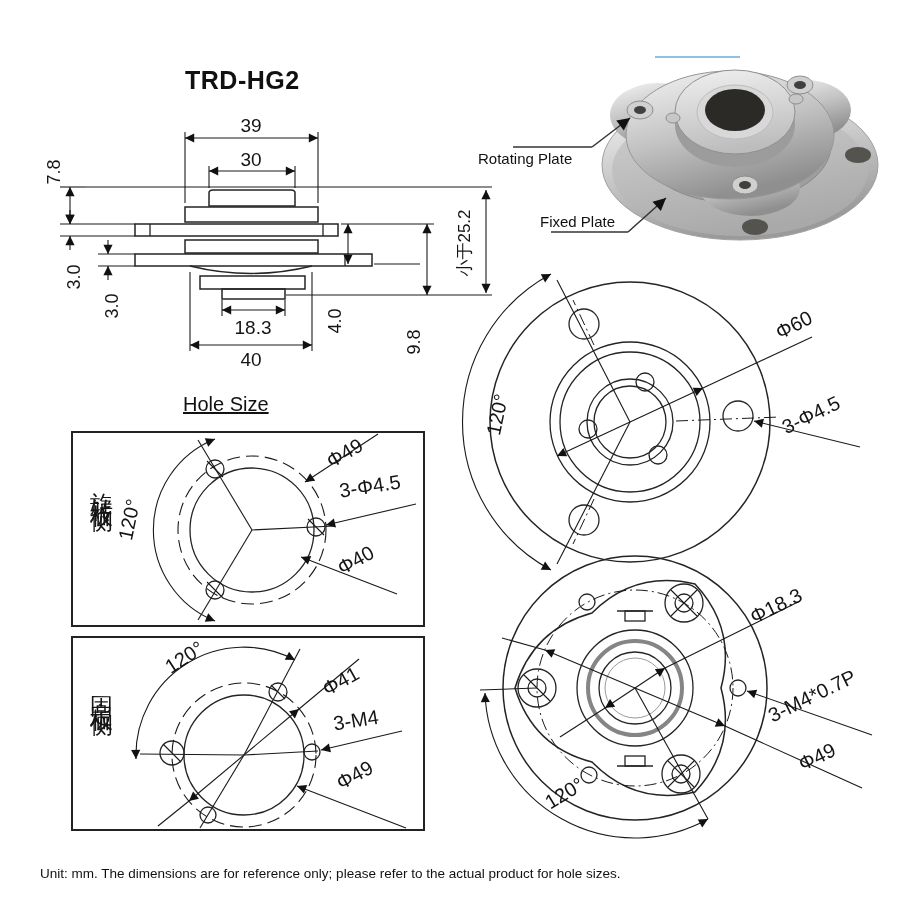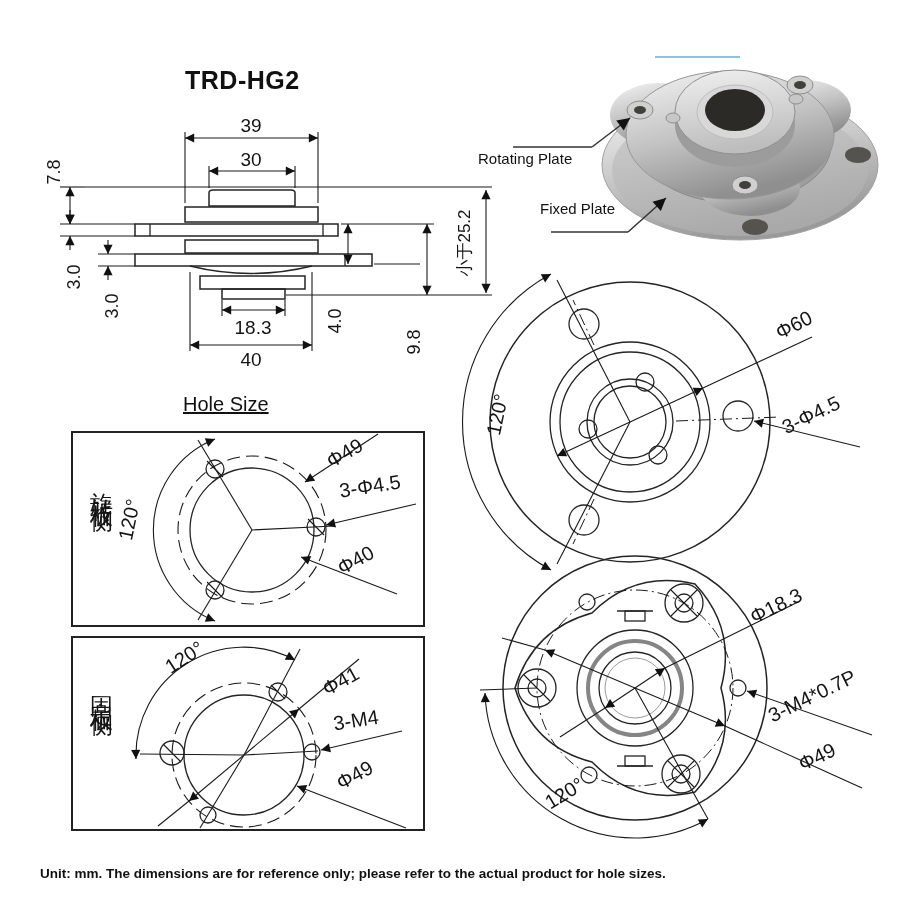--- a/index.html
+++ b/index.html
@@ -2,21 +2,21 @@
 <html><head>
 <meta charset="utf-8">
 <style>
   html,body{margin:0;padding:0;background:#fff;}
   .page{position:relative;width:900px;height:900px;background:#fff;overflow:hidden;
         font-family:"Liberation Sans",sans-serif;color:#111;}
   .abs{position:absolute;}
   .title{font-size:25px;font-weight:bold;letter-spacing:.5px;margin-top:40px;}
   .heading{font-size:20px;text-decoration:underline;}
   .photo-label{font-size:15px;}
-  .footnote{font-size:13.5px;font-weight:bold;}
+  .footnote{font-size:13.5px;font-weight:normal;}
   .v-cjk{writing-mode:vertical-rl;text-orientation:upright;font-size:23px;line-height:1;
          letter-spacing:6px;color:#151515;}
   svg{position:absolute;left:0;top:0;}
   svg text{font-family:"Liberation Sans",sans-serif;fill:#141414;}
   .t18{font-size:18px;} .t19{font-size:19px;} .t20{font-size:20px;} .t17{font-size:17px;}
   .pl{stroke:#242424;stroke-width:1.5;fill:none;}
   .pl2{stroke:#242424;stroke-width:1.3;fill:none;}
   .dl{stroke:#1a1a1a;stroke-width:1.1;fill:none;}
   .dash{stroke:#1a1a1a;stroke-width:1.1;fill:none;stroke-dasharray:13 6;}
   .cdot{stroke:#1a1a1a;stroke-width:1;fill:none;stroke-dasharray:12 4 2 4;}
@@ -268,18 +268,18 @@
     <line class="dl" x1="725" y1="726" x2="862" y2="788"></line>
     <text class="t20" transform="translate(779,612) rotate(-26)" text-anchor="middle">Φ18.3</text>
     <text class="t20" transform="translate(815,702) rotate(-26)" text-anchor="middle">3-M4*0.7P</text>
     <text class="t20" transform="translate(820,763) rotate(-26)" text-anchor="middle">Φ49</text>
     <text class="t20" transform="translate(568,799) rotate(-31)" text-anchor="middle">120°</text>
   </g>
 </svg>
 
   <div class="abs title" style="left:185px;top:26px;">TRD-HG2</div>
   <div class="abs photo-label" style="left:478px;top:106px;margin-top:44px;">Rotating Plate</div>
-  <div class="abs photo-label" style="left:540px;top:200px;">Fixed Plate</div>
+  <div class="abs photo-label" style="left:540px;top:213px;">Fixed Plate</div>
   <div class="abs heading" style="left:183px;top:393px;">Hole Size</div>
   <div class="abs v-cjk" style="left:90px;top:474px;">旋转板侧</div>
   <div class="abs v-cjk" style="left:90px;top:678px;">固定板侧</div>
   <div class="abs footnote" style="left:40px;top:866px;">Unit: mm. The dimensions are for reference only; please refer to the actual product for hole sizes.</div>
 </div>
 
 </body></html>

